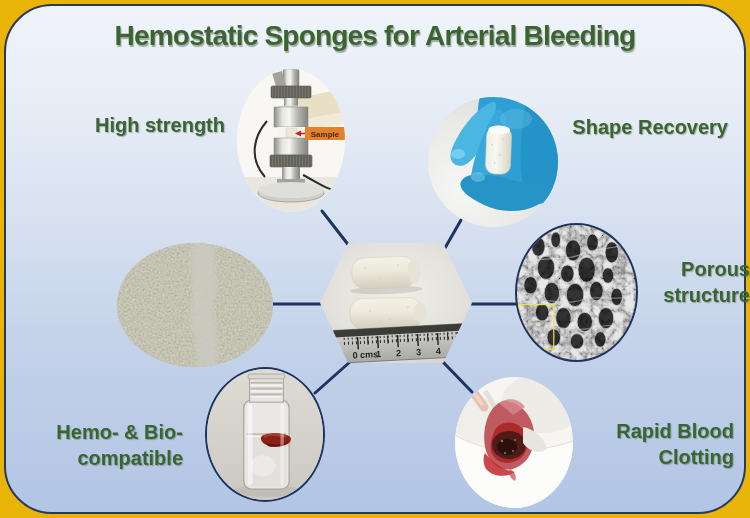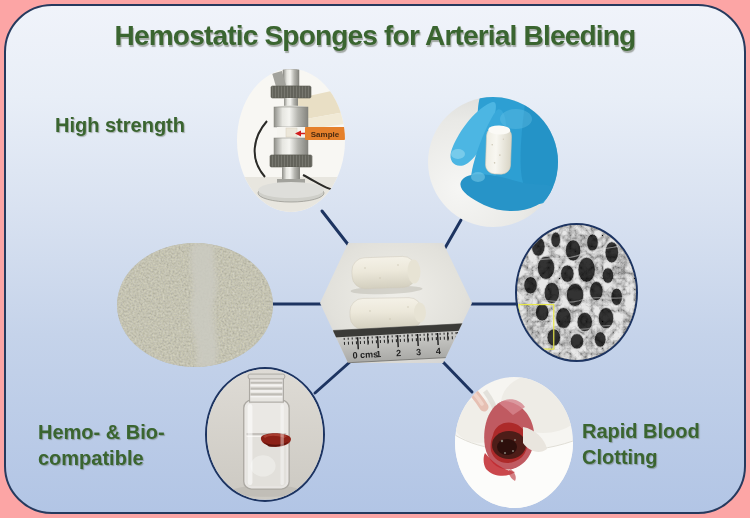--- a/index.html
+++ b/index.html
@@ -1,31 +1,31 @@
 <!DOCTYPE html>
 <html><head>
 <meta charset="utf-8">
 <style>
   html,body{margin:0;padding:0;background:#fff;}
   .canvas{
-    position:relative;width:750px;height:518px;background:#fca5a5;
+    position:relative;width:750px;height:518px;background:#eab308;
     font-family:"Liberation Sans",sans-serif;overflow:hidden;
   }
   .frame{
     position:absolute;left:4px;top:4px;right:4px;bottom:4px;
     border:2px solid #263a5e;border-radius:48px;
     background:linear-gradient(180deg,#f0f3fa 0%,#e8eef7 18%,#d9e2f1 40%,#c5d3ea 65%,#b2c5e5 100%);
   }
   .title{
     position:absolute;left:0;top:20px;width:750px;text-align:center;
     font-size:28px;font-weight:bold;letter-spacing:-0.8px;
     color:#3a6530;text-shadow:1px 1.5px 1px rgba(70,80,60,0.45);
   }
   .feat-label{
-    position:absolute;text-align:left;font-weight:bold;font-size:20px;
+    position:absolute;text-align:right;font-weight:bold;font-size:20px;
     line-height:26px;color:#3a6530;white-space:pre-line;
     text-shadow:1px 1.2px 1px rgba(70,80,60,0.4);
   }
   .l-high{left:55px;top:112px;width:170px;}
   .l-shape{left:550px;top:114px;width:178px;}
   .l-cell{left:8px;top:261px;width:112px;}
   .l-porous{left:632px;top:256px;width:118px;}
   .l-hemo{left:38px;top:419px;width:145px;}
   .l-rapid{left:582px;top:418px;width:152px;}
   .connectors{position:absolute;left:0;top:0;width:750px;height:518px;pointer-events:none;}
@@ -54,20 +54,23 @@
       <line x1="272" y1="304" x2="323" y2="304"></line>
       <line x1="469" y1="304" x2="517" y2="304"></line>
       <line x1="351" y1="361" x2="315" y2="393"></line>
       <line x1="443" y1="362" x2="472" y2="392"></line>
     </g>
   </svg>
 
   <div class="title">Hemostatic Sponges for Arterial Bleeding</div>
 
   <div class="feat-label l-high">High strength</div>
+  <div class="feat-label l-shape">Shape Recovery</div>
+  <div class="feat-label l-porous">Porous
+structure</div>
   <div class="feat-label l-hemo">Hemo- &amp; Bio-
 compatible</div>
   <div class="feat-label l-rapid">Rapid Blood
 Clotting</div>
 
   <div class="photo p-machine">
     <svg viewBox="0 0 108 143">
       <defs>
         <linearGradient id="m-met" x1="0" y1="0" x2="1" y2="0">
           <stop offset="0" stop-color="#8f8f89"></stop>

